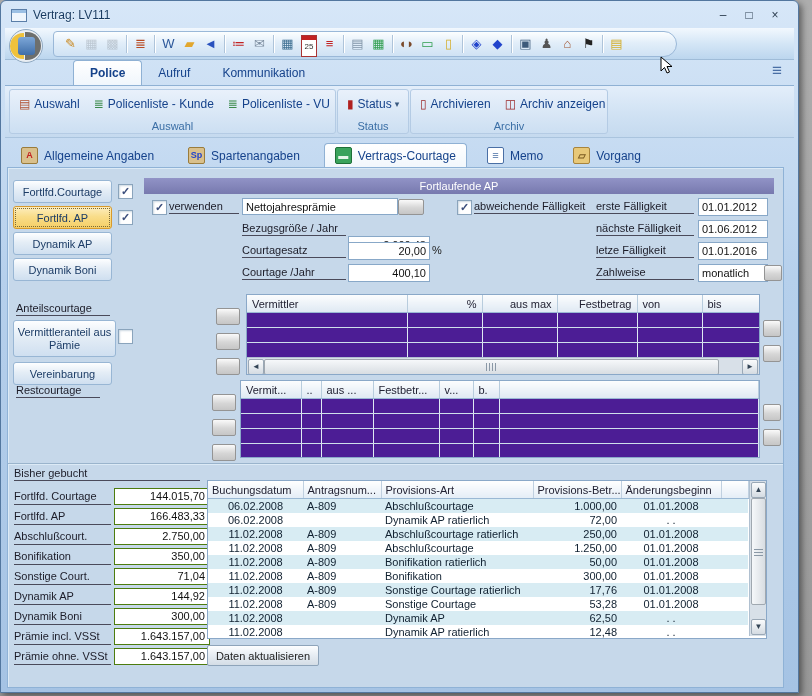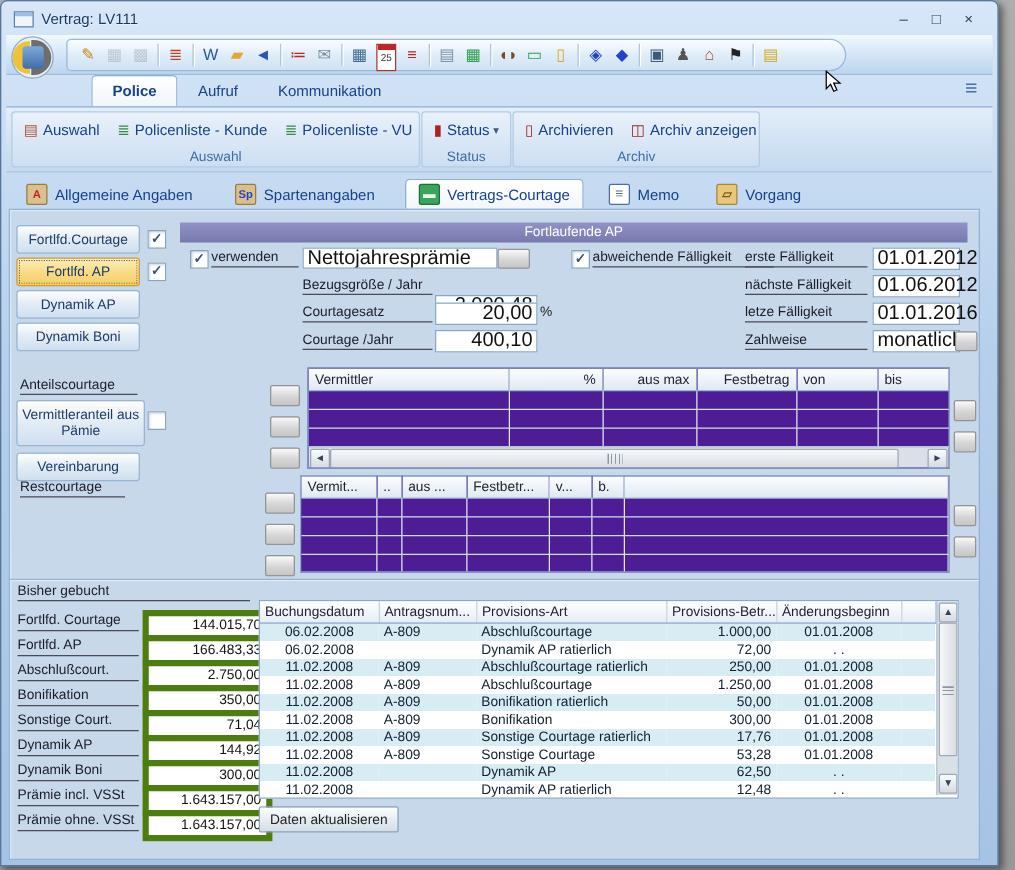--- a/index.html
+++ b/index.html
@@ -78,21 +78,21 @@
   .cb{position:absolute;width:13px;height:13px;background:#fff;border:1px solid #8aa4bc;box-shadow:inset 1px 1px 2px #cdd8e2;
       font-size:11px;line-height:12px;text-align:center;color:#3c4f7d;cursor:default;}
   .cb.on::after{content:"✓";font-weight:bold;}
 
   
   .phdr{position:absolute;left:136px;top:10px;width:630px;height:16px;
         background:linear-gradient(180deg,#9193c6,#7779ae);color:#fff;font-size:11px;line-height:16px;text-align:center;}
 
   
   .ulab{position:absolute;font-size:11px;color:#1c1c28;border-bottom:1px solid #4a4a5a;padding-bottom:1px;cursor:default;}
-  .vbox{position:absolute;height:14px;background:#fff;border:1px solid #88a8c8;font-size:16px;line-height:14px;padding:1px 3px;color:#111;}
+  .vbox{position:absolute;height:14px;background:#fff;border:1px solid #88a8c8;font-size:11px;line-height:14px;padding:1px 3px;color:#111;}
   .vbox.r{text-align:right;}
   .unit{position:absolute;font-size:11px;color:#222;}
   .mbtn{position:absolute;background:linear-gradient(180deg,#fafafa,#d6d6d6 55%,#c6c6c6);border:1px solid #949494;border-radius:2px;cursor:default;}
 
   
   .grid{position:absolute;background:#4c1d95;border:1px solid #8aa8c8;overflow:hidden;}
   .grid table{border-collapse:collapse;table-layout:fixed;width:100%;}
   .grid th{height:17px;font-size:11px;font-weight:normal;color:#223;text-align:left;padding:0 5px;
            background:linear-gradient(180deg,#fcfdfe,#dfe9f3);border-bottom:1px solid #9ab8d4;border-right:1px solid #b8ccdd;white-space:nowrap;overflow:hidden;}
   .grid th.r{text-align:right;}
@@ -101,21 +101,21 @@
   .harr{position:absolute;top:1px;width:14px;height:14px;font-size:8px;line-height:14px;text-align:center;color:#345;
         background:linear-gradient(180deg,#fafbfc,#d4dbe2);border:1px solid #9aa8b6;border-radius:2px;}
   .hthumb{position:absolute;left:17px;right:40px;top:1px;height:14px;background:linear-gradient(180deg,#f6f8fa,#d8dde2);
           border:1px solid #a0a8b0;border-radius:2px;}
   .hgrip{position:absolute;left:50%;top:3px;width:12px;height:8px;margin-left:-6px;
          background:repeating-linear-gradient(90deg,#8a98a6 0 1px,transparent 1px 3px);}
 
   
   .divline{position:absolute;left:0;right:0;top:295px;border-top:1px solid #9ab4cc;box-shadow:0 1px 0 #dceaf6;}
   .bflab{position:absolute;left:6px;width:97px;font-size:11px;color:#1c1c28;border-bottom:1px solid #4a4a5a;padding-bottom:2px;cursor:default;}
-  .bfbox{position:absolute;left:106px;width:86px;height:13px;background:#fff;border:5px solid #4d7c0f;
+  .bfbox{position:absolute;left:106px;width:86px;height:13px;background:#fff;border:1px solid #4d7c0f;
          font-size:11px;line-height:13px;text-align:right;padding:1px 4px;color:#111;}
 
   
   .btwrap{position:absolute;left:199px;top:312px;width:558px;height:157px;background:#fff;border:1px solid #8aa8c8;overflow:hidden;}
   .btab{border-collapse:collapse;table-layout:fixed;width:540px;}
   .btab th{height:17px;font-size:11px;font-weight:normal;color:#223;text-align:left;padding:0 4px;
            background:linear-gradient(180deg,#ffffff,#e4edf6);border-bottom:1px solid #9ab8d4;border-right:1px solid #c0d0e0;white-space:nowrap;overflow:hidden;cursor:default;}
   .btab td{height:14px;font-size:11px;padding:0 4px;white-space:nowrap;overflow:hidden;color:#102030;}
   .btab tr.alt td{background:#d8ecf3;}
   .btab td.c{text-align:center;}

